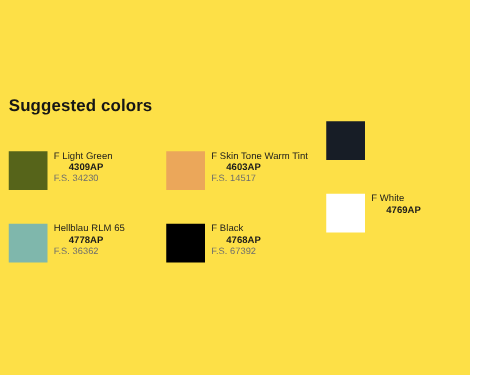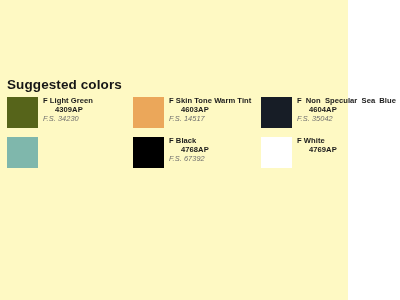--- a/index.html
+++ b/index.html
@@ -10,23 +10,23 @@
   body {
     width: 400px;
     height: 300px;
     background: #ffffff;
     font-family: "Liberation Sans", sans-serif;
     overflow: hidden;
   }
 
   #sheet {
     position: relative;
-    width: 348px;
+    width: 376px;
     height: 300px;
-    background: #fef9c3;
+    background: #fde047;
   }
 
   
   #panel-title {
     position: absolute;
     left: 7px;
     top: 77px;
     font-size: 13.5px;
     font-weight: bold;
     letter-spacing: 0.1px;
@@ -60,64 +60,69 @@
     box-sizing: border-box;
   }
 
   .entry-text {
     margin-left: 36px;
     padding-top: 0px;
   }
 
   .color-name {
     font-size: 7.6px;
-    font-weight: bold;
+    font-weight: normal;
     color: #1b1b1b;
     line-height: 9.2px;
     letter-spacing: 0.05px;
+    margin-top: 24px;
   }
   .color-name.justified {
     text-align: justify;
     text-align-last: justify;
   }
   .color-code {
     font-size: 7.6px;
     font-weight: bold;
     color: #1b1b1b;
     line-height: 9.2px;
     letter-spacing: 0.05px;
     margin-left: 12px;
   }
   .color-fs {
     font-size: 7.4px;
     font-weight: normal;
     color: #6d6d6d;
     line-height: 9.2px;
     letter-spacing: 0.05px;
-    font-style: italic;
   }
 </style>
 </head>
 <body>
 
 <div id="sheet">
 
   <div id="panel-title">Suggested colors</div>
 
   <div class="column" id="column-1">
       <div class="color-entry">
         <div class="swatch" style="background: rgb(86, 100, 26);"></div>
         <div class="entry-text">
           <div class="color-name">F Light Green</div>
           <div class="color-code">4309AP</div>
           <div class="color-fs">F.S. 34230</div>
         </div>
       </div>
       <div class="color-entry">
         <div class="swatch" style="background: rgb(127, 183, 172);"></div>
+        <div class="entry-text">
+          <div class="color-name">Hellblau RLM 65</div>
+          <div class="color-code">4778AP</div>
+          <div class="color-fs">F.S. 36362</div>
+        </div>
       </div>
     </div>
   <div class="column" id="column-2">
       <div class="color-entry">
         <div class="swatch" style="background: rgb(235, 167, 90);"></div>
         <div class="entry-text">
           <div class="color-name">F Skin Tone Warm Tint</div>
           <div class="color-code">4603AP</div>
           <div class="color-fs">F.S. 14517</div>
         </div>
@@ -127,25 +132,20 @@
         <div class="entry-text">
           <div class="color-name">F Black</div>
           <div class="color-code">4768AP</div>
           <div class="color-fs">F.S. 67392</div>
         </div>
       </div>
     </div>
   <div class="column" id="column-3">
       <div class="color-entry">
         <div class="swatch" style="background: rgb(23, 29, 38);"></div>
-        <div class="entry-text">
-          <div class="color-name justified">F Non Specular Sea Blue</div>
-          <div class="color-code">4604AP</div>
-          <div class="color-fs">F.S. 35042</div>
-        </div>
       </div>
       <div class="color-entry">
         <div class="swatch" style="background: rgb(255, 255, 255);"></div>
         <div class="entry-text">
           <div class="color-name">F White</div>
           <div class="color-code">4769AP</div>
         </div>
       </div>
     </div>
 

